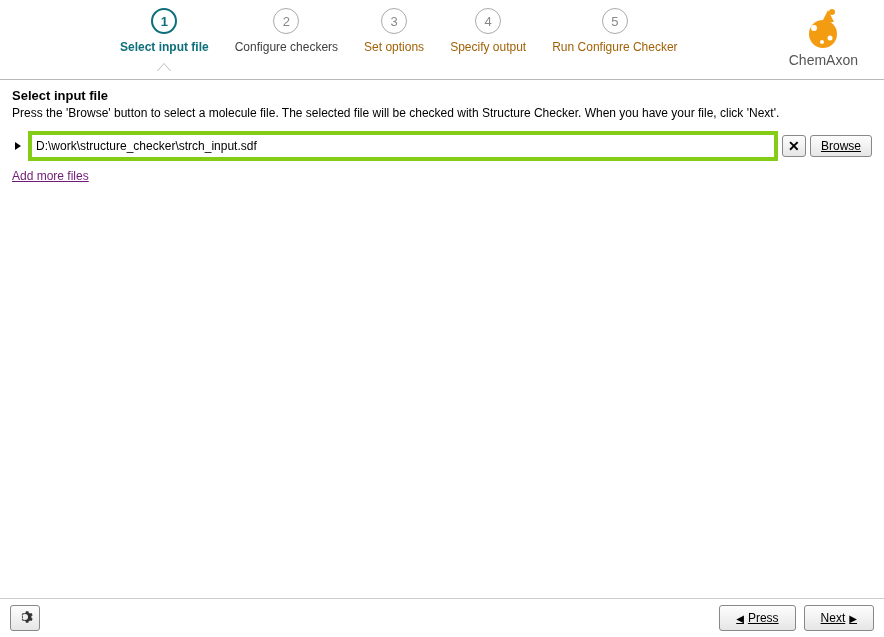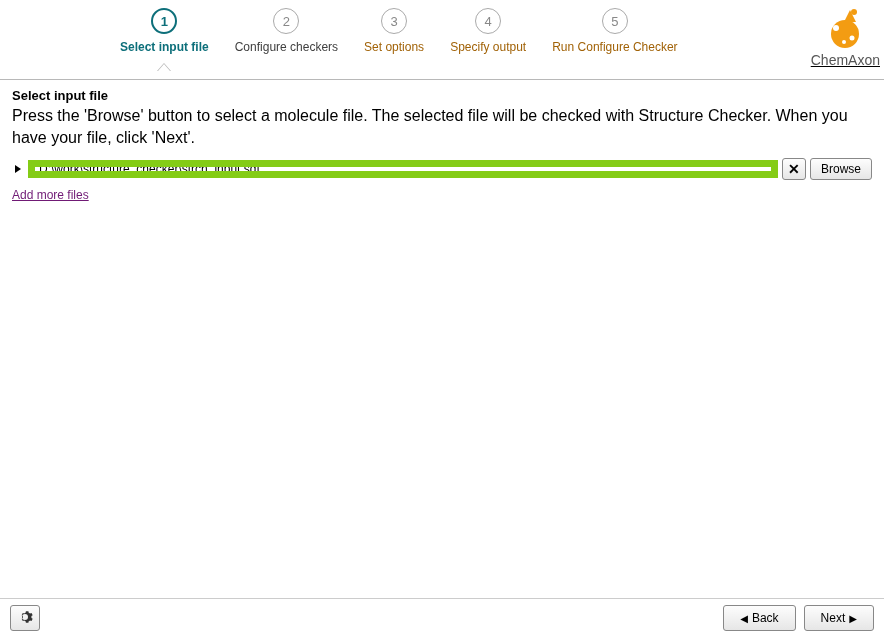--- a/index.html
+++ b/index.html
@@ -73,65 +73,64 @@
     .step.active .step-pointer::after {
       content: "";
       position: absolute;
       top: 1px; left: -6px;
       border-left: 6px solid transparent;
       border-right: 6px solid transparent;
       border-bottom: 7px solid #fff;
     }
     .logo {
       position: absolute;
-      right: 4px;
+      right: 26px;
       top: 6px;
       text-align: right;
-      text-decoration: underline;
     }
     .logo svg { display: block; margin: 0 auto; }
     .logo-text {
       font-size: 14px;
       color: #555;
       margin-top: 2px;
     }
     
     .content {
       flex: 1;
       padding: 8px 12px;
       overflow: auto;
     }
     .page-title {
       font-weight: bold;
       font-size: 13px;
       margin-bottom: 2px;
     }
     .page-desc {
-      font-size: 16px;
+      font-size: 12px;
       margin-bottom: 10px;
       line-height: 1.35;
     }
     .file-row {
       display: flex;
       align-items: center;
       gap: 4px;
       margin-bottom: 8px;
     }
     .expander {
       width: 12px; height: 12px;
       display: flex;
       align-items: center;
       justify-content: center;
       cursor: pointer;
     }
     .expander svg { display: block; }
     .file-input {
       flex: 1;
-      height: 18px;
-      border: 7px solid #84cc16;
+      height: 30px;
+      border: 4px solid #84cc16;
       padding: 2px 4px;
       font-family: inherit;
       font-size: 12px;
     }
     .icon-btn {
       width: 24px; height: 22px;
       border: 1px solid #888;
       background: linear-gradient(#fdfdfd, #e6e6e6);
       border-radius: 3px;
       display: flex;
@@ -146,20 +145,21 @@
       border: 1px solid #888;
       background: linear-gradient(#fdfdfd, #e6e6e6);
       border-radius: 3px;
       padding: 0 10px;
       font-family: inherit;
       font-size: 12px;
       cursor: pointer;
       display: inline-flex;
       align-items: center;
       gap: 4px;
+      text-decoration: underline;
     }
     .link {
       color: #701a75;
       text-decoration: underline;
       cursor: pointer;
       font-size: 12px;
     }
     
     .footer {
       border-top: 1px solid #ccc;
@@ -242,20 +242,20 @@
   <button class="icon-btn">
     <span>
       <svg width="16" height="16" viewBox="0 0 16 16">
         <path fill="#333" d="M8 5a3 3 0 100 6 3 3 0 000-6zm6.4 3.9l1.3.9-1.2 2.1-1.5-.5a5.5 5.5 0 01-1.3.8l-.3 1.6H8.9l-.3-1.6a5.5 5.5 0 01-1.3-.8l-1.5.5-1.2-2.1 1.3-.9a5.6 5.6 0 010-1.8L4.6 6.2l1.2-2.1 1.5.5c.4-.3.8-.6 1.3-.8L8.9 2.2h2.5l.3 1.6c.5.2.9.5 1.3.8l1.5-.5 1.2 2.1-1.3.9c.1.6.1 1.2 0 1.8z"></path>
       </svg>
     </span>
   </button>
   <div class="footer-right">
     <button class="btn">
       <span class="arrow">◀</span>
-      <span>Back</span>
+      <span>Press</span>
     </button>
     <button class="btn">
       <span>Next</span>
       <span class="arrow">▶</span>
     </button>
   </div>
 </div>
 
 </body></html>

